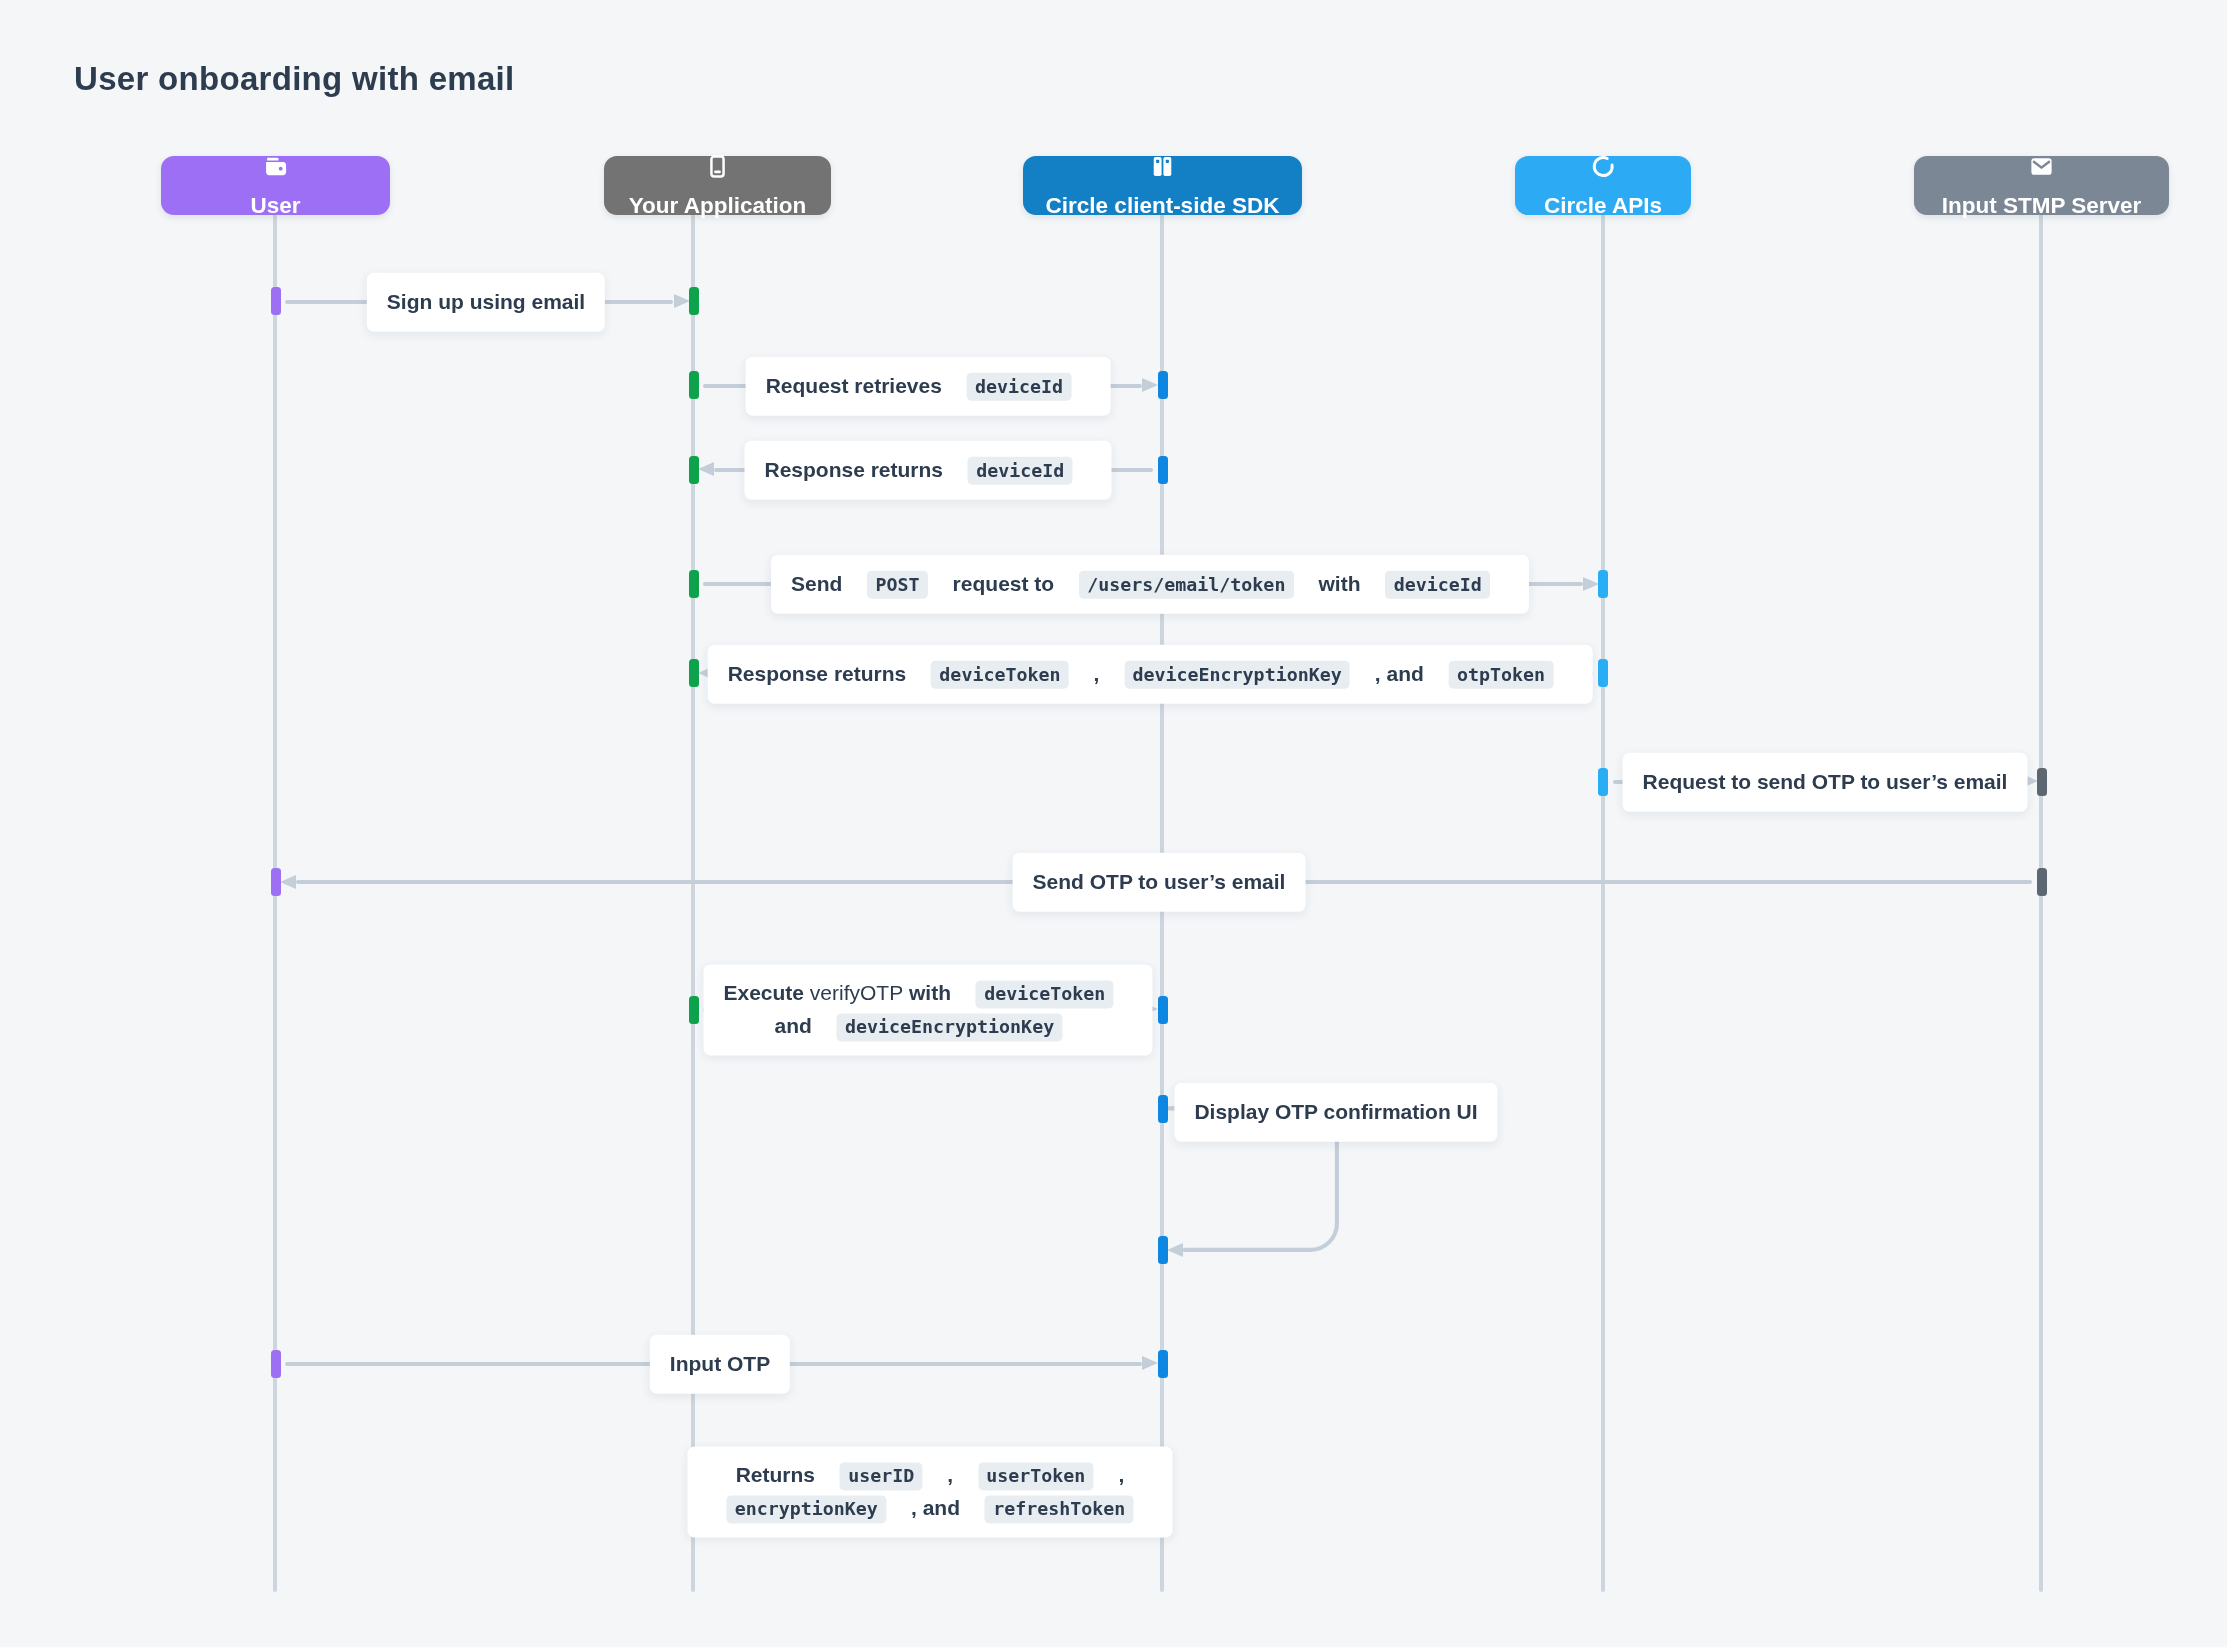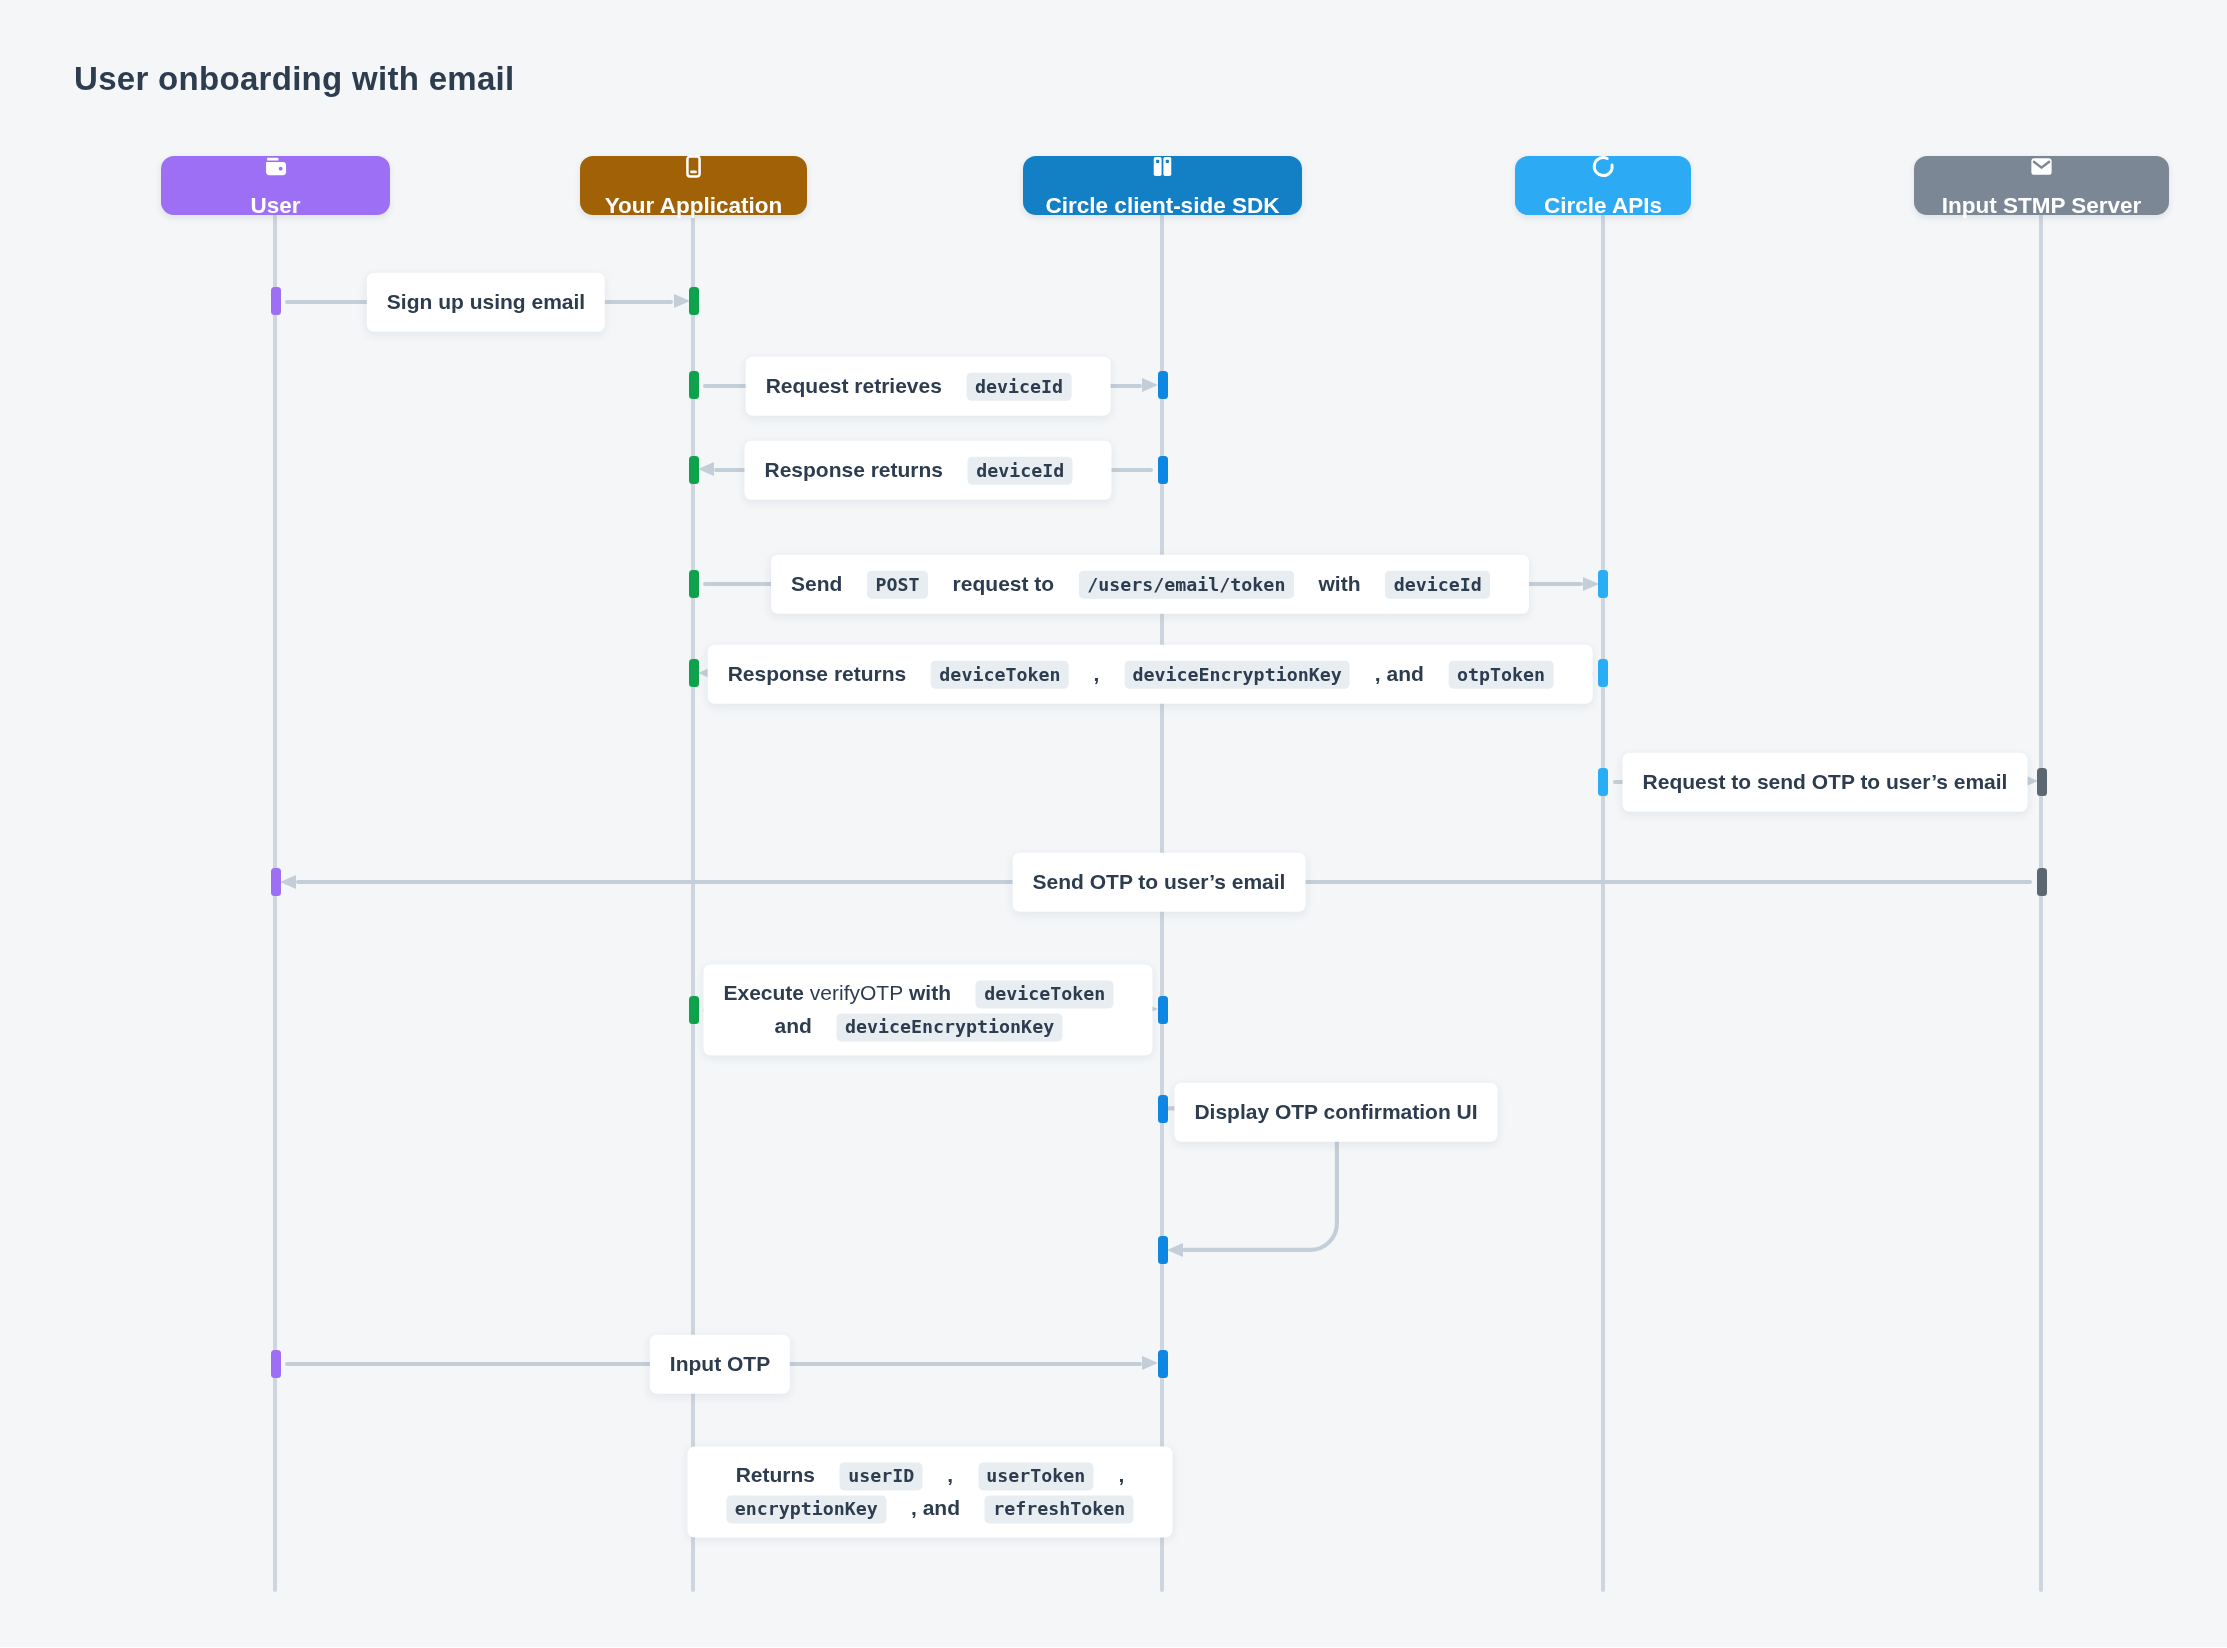--- a/index.html
+++ b/index.html
@@ -63,21 +63,21 @@
 
   <div class="actor" style="left: 161px; width: 229px; background: rgb(156, 111, 245);">
     <svg viewBox="0 0 24 24">
       <path d="M4.6 4.2h8.9c.7 0 1.2.5 1.2 1.2v1.2H4.6z" fill="#fff"></path>
       <path d="M3.6 8h15.2c1.4 0 2.6 1.2 2.6 2.6v6.6c0 1.4-1.2 2.6-2.6 2.6H6.2c-1.4 0-2.6-1.2-2.6-2.6z" fill="#fff"></path>
       <circle cx="16.6" cy="13.9" r="1.7" fill="#9c6ff5"></circle>
     </svg>
     <span>User</span>
   </div>
 
-  <div class="actor" style="left: 580px; width: 227px; background: #a16207;">
+  <div class="actor" style="left: 604px; width: 227px; background: #737373;">
     <svg viewBox="0 0 24 24">
       <rect x="6.6" y="3.2" width="10.8" height="17.6" rx="2.4" fill="none" stroke="#fff" stroke-width="2.2"></rect>
       <path d="M10.2 16.8h3.6" stroke="#fff" stroke-width="2.4" stroke-linecap="round"></path>
     </svg>
     <span>Your Application</span>
   </div>
 
   <div class="actor" style="left: 1023px; width: 279px; background: rgb(19, 127, 196);">
     <svg viewBox="0 0 24 24">
       <rect x="4.2" y="3.6" width="7" height="16.8" rx="1.6" fill="#fff"></rect>

